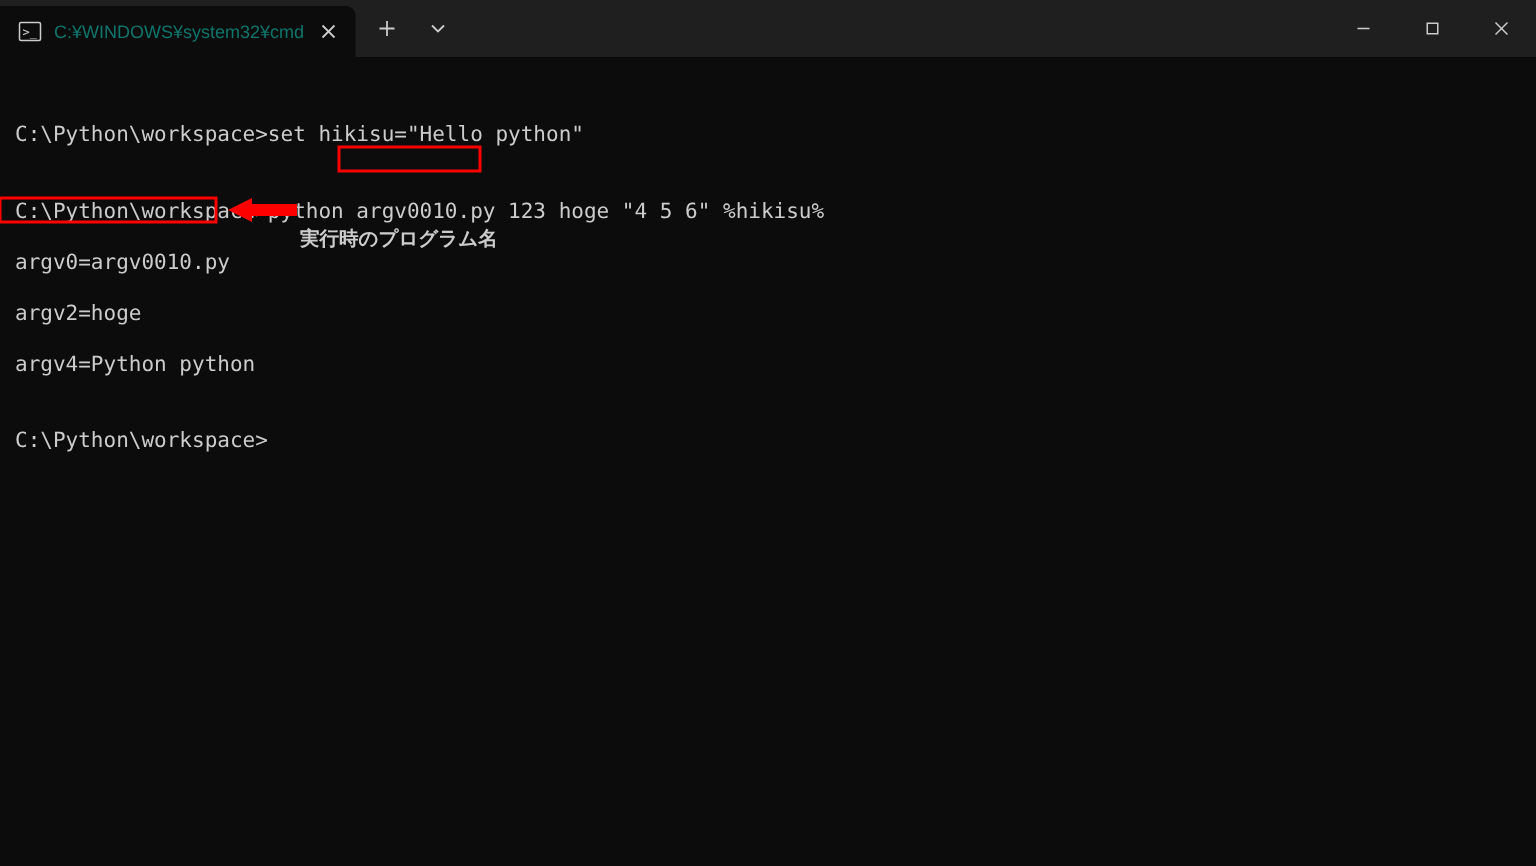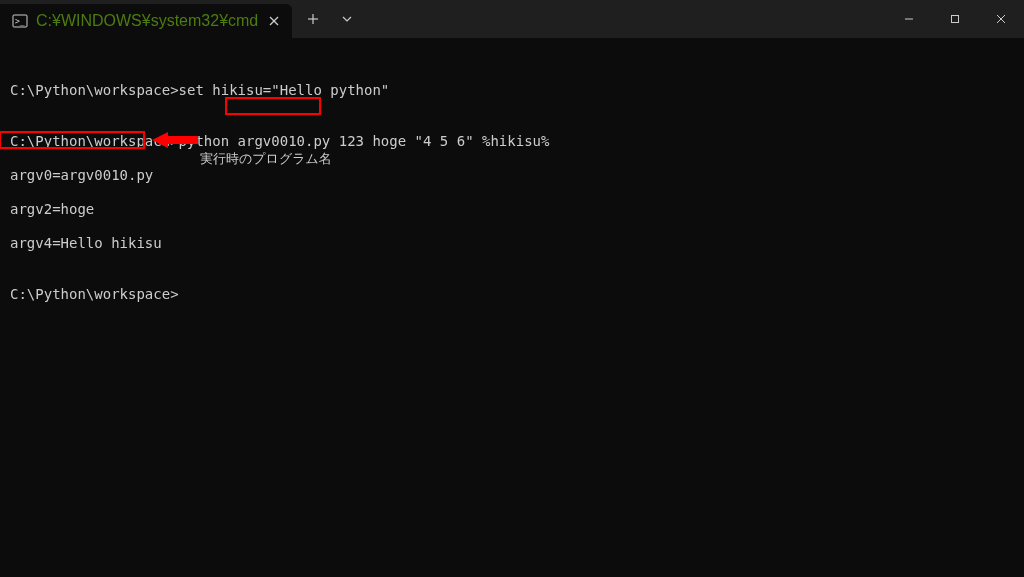--- a/index.html
+++ b/index.html
@@ -30,21 +30,21 @@
     border-top-right-radius: 6px;
     margin-top: 4px;
   }
   .tab-icon {
     width: 16px;
     height: 16px;
     display: inline-flex;
     align-items: center;
     justify-content: center;
   }
-  .tab-title { white-space: nowrap; color: #4d7c0f; font-size: 16px; }
+  .tab-title { white-space: nowrap; color: #0f766e; font-size: 12px; }
   .tab-close {
     width: 16px; height: 16px; display: inline-flex; align-items: center; justify-content: center;
     color: #cccccc; cursor: pointer;
   }
   .tabactions {
     display: flex; align-items: center; gap: 0; margin-left: 4px;
   }
   .tabactions .btn {
     width: 34px; height: 34px; display: inline-flex; align-items: center; justify-content: center;
     color: #cccccc; cursor: pointer; font-size: 14px;
@@ -72,20 +72,21 @@
   }
   .arrow {
     position: absolute;
     pointer-events: none;
   }
   .annotation {
     position: absolute;
     color: #cccccc;
     font-size: 13px;
     font-family: 'Meiryo', 'MS PGothic', sans-serif;
+    font-weight: bold;
   }
 </style>
 </head>
 <body>
 
 <div class="titlebar">
   <div class="tab">
     <span class="tab-icon">
       <svg width="16" height="16" viewBox="0 0 16 16">
           <rect x="1" y="2" width="14" height="12" rx="1" fill="none" stroke="#ccc" stroke-width="1"></rect>
@@ -134,21 +135,21 @@
   </div>
 </div>
 
 <div class="terminal">
 <span class="line"></span>
 <span class="line">C:\Python\workspace&gt;set hikisu="Hello python"</span>
 <span class="line"></span>
 <span class="line">C:\Python\workspace&gt;python argv0010.py 123 hoge "4 5 6" %hikisu%</span>
 <span class="line">argv0=argv0010.py</span>
 <span class="line">argv2=hoge</span>
-<span class="line">argv4=Hello hikisu</span>
+<span class="line">argv4=Python python</span>
 <span class="line"></span>
 <span class="line">C:\Python\workspace&gt;</span>
 
   
   <div class="highlight-box" style="left:225px; top:59px; width:96px; height:18px;"></div>
 
   
   <div class="highlight-box" style="left:-1px; top:93px; width:146px; height:18px;"></div>
 
   

